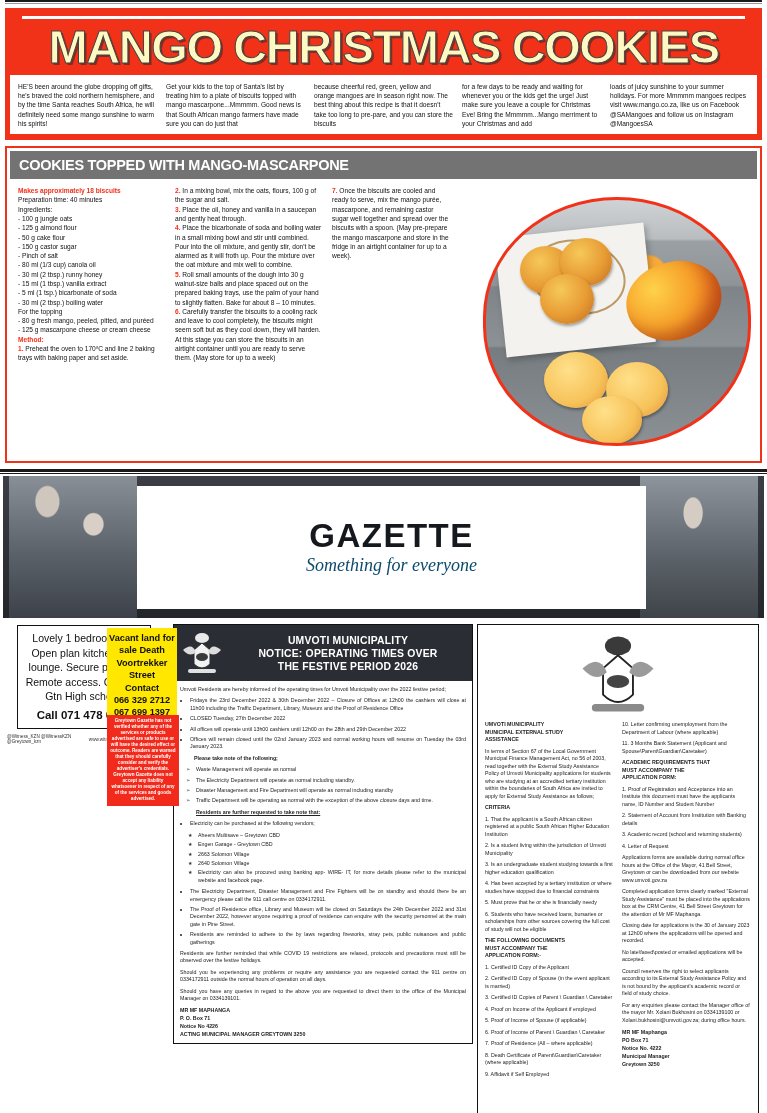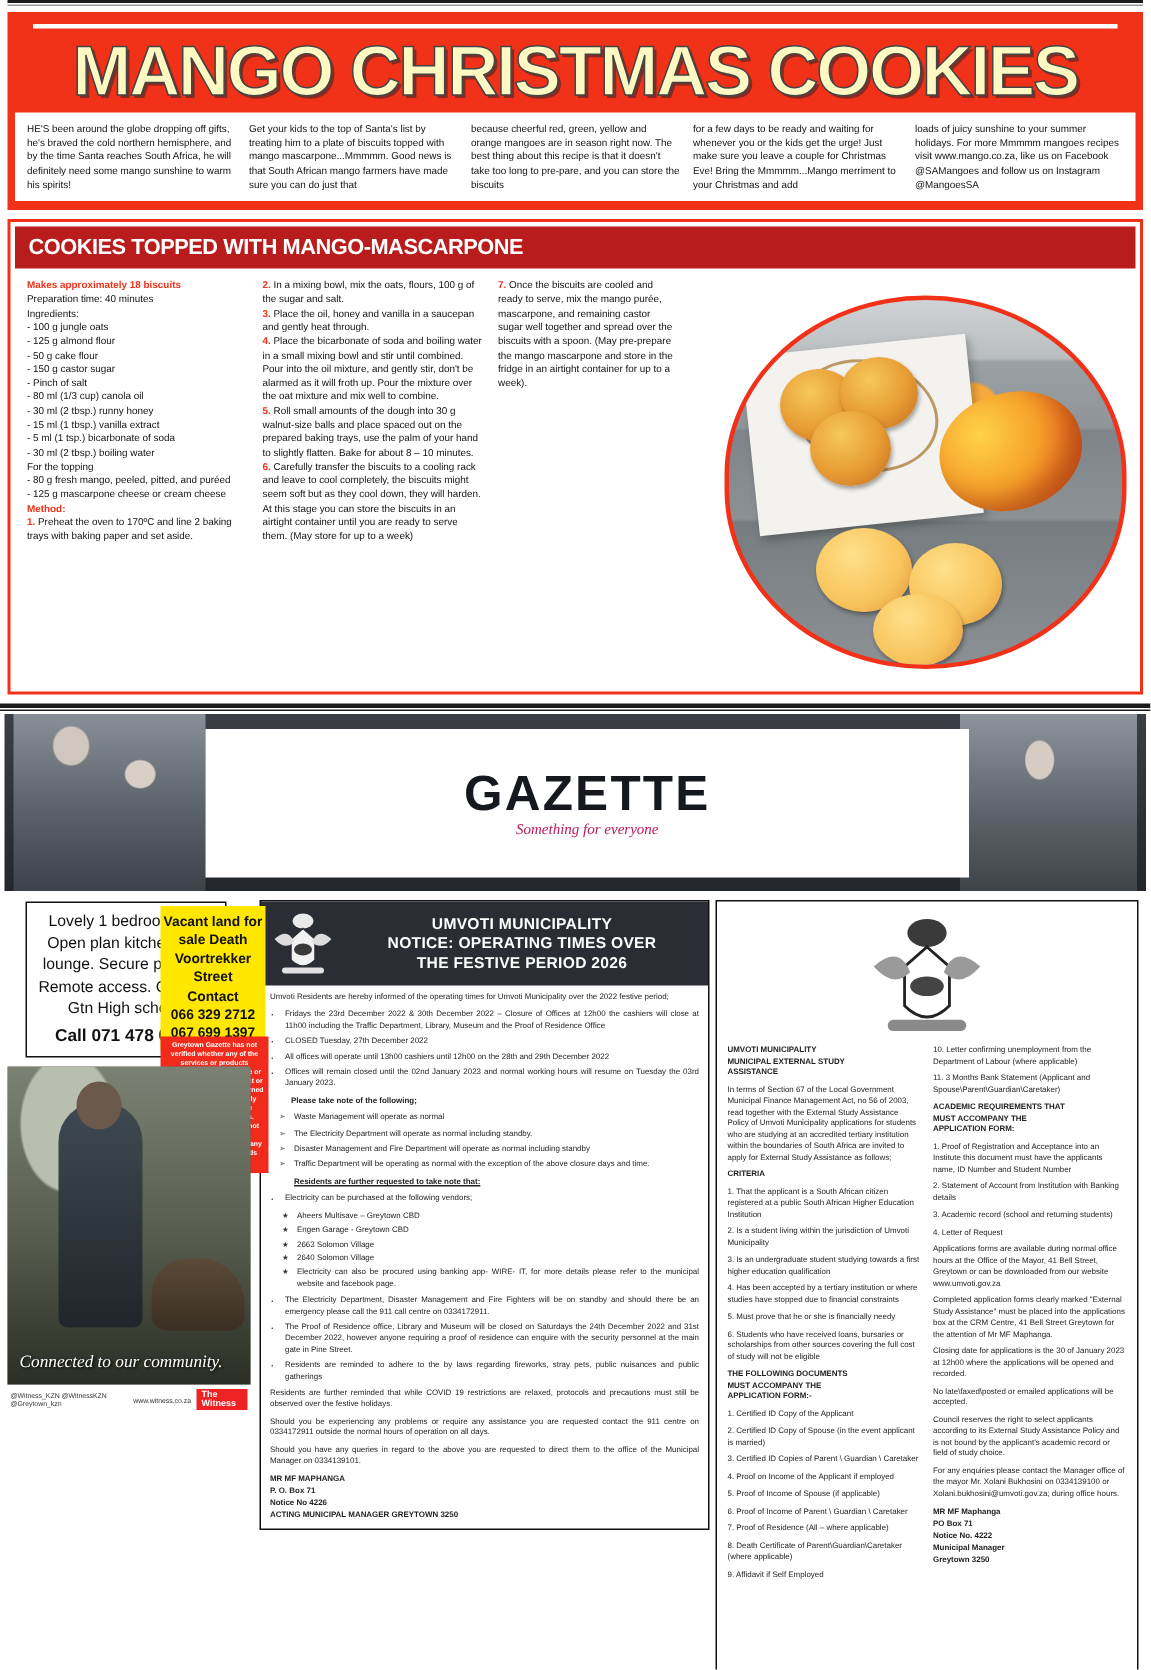--- a/index.html
+++ b/index.html
@@ -37,21 +37,21 @@
     column-count:5;column-gap:9px;font-size:6.6px;line-height:9.2px;
     text-align:left;
   }
   .intro-cols p{margin:0;}
 
   
   .recipe{
     margin:6px 5px 0 5px;border:2px solid #f23119;background:#fff;padding:3px;
   }
   .recipe-bar{
-    background:#b91c1c;color:#fff;font-weight:bold;font-size:14.5px;
+    background:#737373;color:#fff;font-weight:bold;font-size:14.5px;
     letter-spacing:-.3px;padding:6px 9px 6px 9px;
   }
   .recipe-body{position:relative;padding:7px 8px 4px 8px;min-height:268px;}
   .rcols{display:flex;gap:9px;font-size:6.6px;line-height:9.3px;}
   .rcol{width:148px;}
   .rcol.wide{width:118px;}
   .rcol p{margin:0;}
   .red-b{color:#f23119;font-weight:bold;}
   .stepnum{color:#f23119;font-weight:bold;}
   .method-h{color:#f23119;font-weight:bold;margin-top:8px;}
@@ -93,21 +93,21 @@
     border:2px solid #b08a4a;border-radius:50%;transform:rotate(12deg);opacity:.85;
   }
 
   
   .sec-div{height:3px;background:#1a1a1a;margin:6px 0 0 0;}
   .sec-div2{height:1px;background:#1a1a1a;margin:1px 0 0 0;}
 
   
   .smalls{position:relative;height:555px;}
   .smalls-banner{
-    position:relative;height:118px;margin:2px 3px 0 3px;
+    position:relative;height:142px;margin:2px 3px 0 3px;
     background:linear-gradient(180deg,#3b3f45 0%,#23262b 100%);
     overflow:hidden;
   }
   .ppl{position:absolute;top:0;bottom:0;background:#6e747c;}
   .ppl.left{left:6px;width:128px;
     background:
       radial-gradient(ellipse at 30% 18%,#cfc6bd 0 9%,rgba(0,0,0,0) 10%),
       radial-gradient(ellipse at 66% 34%,#d8cfc6 0 8%,rgba(0,0,0,0) 9%),
       linear-gradient(180deg,#888f97 0%,#5b6168 55%,#3d424a 100%);
   }
@@ -115,21 +115,21 @@
     background:
       radial-gradient(ellipse at 45% 26%,#d5ccc3 0 10%,rgba(0,0,0,0) 11%),
       linear-gradient(180deg,#8d949c 0%,#5e646b 55%,#3f444b 100%);
   }
   .smalls-white{
     position:absolute;left:134px;right:118px;top:10px;bottom:9px;background:#fff;
     display:flex;flex-direction:column;align-items:center;justify-content:center;
   }
   .smalls-t1{font-size:33px;font-weight:bold;letter-spacing:1.5px;line-height:32px;color:#15181d;}
   .smalls-t2{font-size:33px;font-weight:bold;letter-spacing:1.5px;line-height:34px;color:#15181d;}
-  .smalls-sub{font-family:"Liberation Serif",serif;font-style:italic;font-size:10px;margin-top:3px;color:#be185d;}
+  .smalls-sub{font-family:"Liberation Serif",serif;font-style:italic;font-size:18px;margin-top:3px;color:#0c4a6e;}
 
   .smalls-cols{display:flex;margin:3px 3px 0 3px;gap:4px;}
   .col-ads{width:166px;}
   .col-notice{width:300px;}
   .col-bursary{width:282px;}
 
   
   .ad-flat{
     border:1.5px solid #111;margin:4px 18px 0 14px;padding:5px 4px 6px 4px;text-align:center;
     font-size:10.5px;line-height:14.5px;font-family:"Liberation Sans",sans-serif;
@@ -303,27 +303,20 @@
             <div>sale Death</div>
             <div>Voortrekker</div>
             <div>Street</div>
             <div>Contact</div>
             <div>066 329 2712</div>
             <div>067 699 1397</div>
           </div>
           <div class="ad-disclaimer">Greytown Gazette has not verified whether any of the services or products advertised are safe to use or will have the desired effect or outcome. Readers are warned that they should carefully consider and verify the advertiser's credentials. Greytown Gazette does not accept any liability whatsoever in respect of any of the services and goods advertised.</div>
         </div>
 
-        <div class="photo-ad">
-          <div class="sky"></div>
-          <div class="man"></div>
-          <div class="head"></div>
-          <div class="dog"></div>
-          <div class="caption">Connected to our community.</div>
-        </div>
         <div class="wit-bar">
           <span class="social">@Witness_KZN   @WitnessKZN   @Greytown_kzn</span>
           <span class="social">www.witness.co.za</span>
           <span class="wit-logo">The Witness</span>
         </div>
       </div>
 
       <div class="col-notice">
         <div class="notice-box">
           <div class="notice-head">

